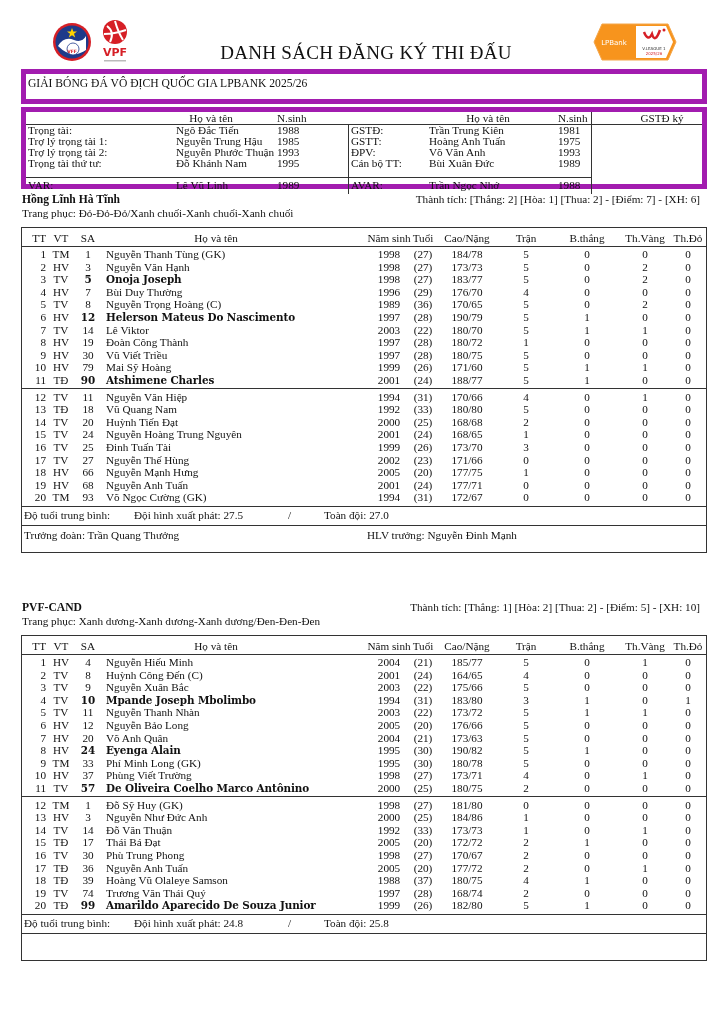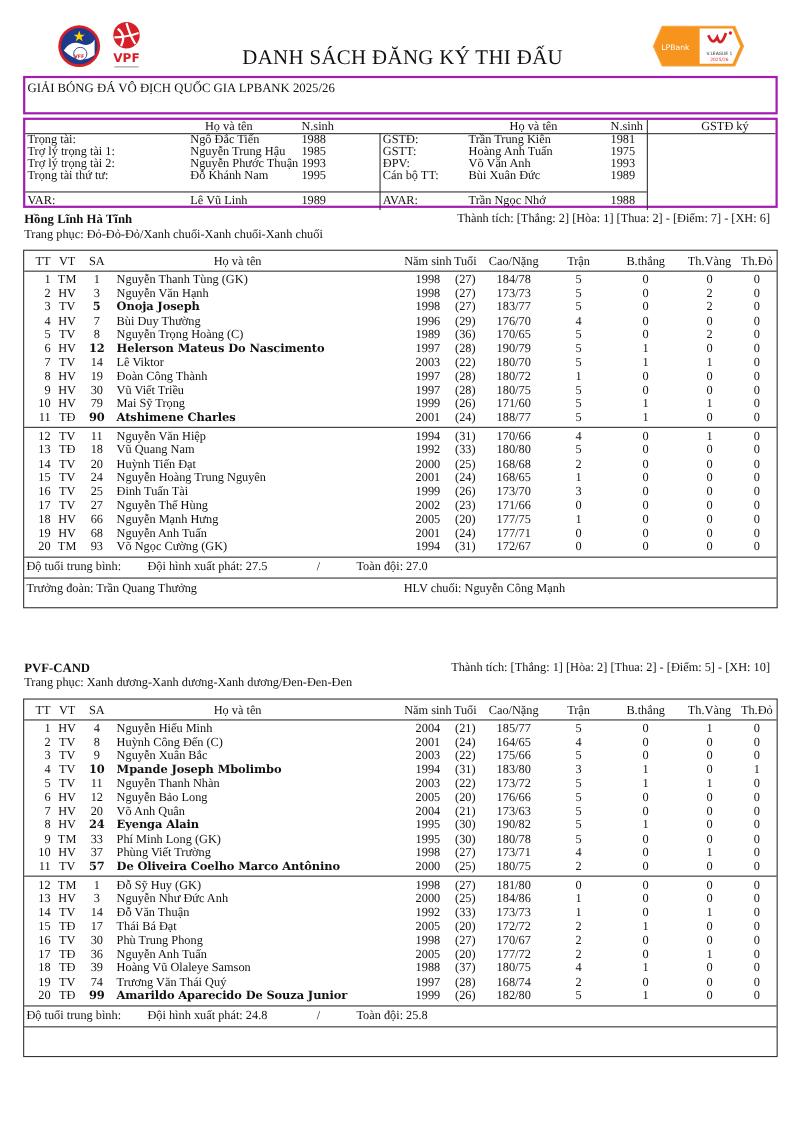--- a/index.html
+++ b/index.html
@@ -9,21 +9,21 @@
     position: relative; overflow: hidden; font-size: 11.2px;
   }
   .header { position: absolute; left: 0; top: 0; width: 724px; height: 68px; }
   .logo-vff { position: absolute; left: 52px; top: 22px; width: 40px; height: 40px; }
   .logo-vpf { position: absolute; left: 98px; top: 18px; width: 34px; height: 48px; }
   .logo-lp { position: absolute; left: 592px; top: 22px; width: 86px; height: 40px; }
   .title {
     position: absolute; left: 0; width: 724px; top: 42px; text-align: center;
     font-size: 19px; letter-spacing: 0.3px; padding-left: 8px;
   }
-  .box { position: absolute; left: 21px; width: 686px; border: 2px solid #a21caf; }
+  .box { position: absolute; left: 21px; width: 686px; border: 5px solid #a21caf; }
   .match-box { top: 69px; height: 35px; padding: 2px 2px; line-height: 15px; font-size: 11.6px; }
   .off-box { top: 107px; height: 82px; }
   .off-grid { position: absolute; left: 0; top: 0; width: 100%; height: 100%; }
   .cell { position: absolute; white-space: nowrap; line-height: 11px; }
   .hline { position: absolute; height: 1px; background: #333; }
   .vline { position: absolute; width: 1px; background: #333; }
   .team-name { position: absolute; left: 22px; font-weight: bold; font-size: 11.6px; }
   .team-record { position: absolute; right: 24px; font-size: 11.2px; }
   .team-kit { position: absolute; left: 22px; font-size: 11.2px; }
   .roster { position: absolute; left: 21px; width: 686px; border: 1px solid #333; }
@@ -257,21 +257,21 @@
       <span class="c-ch">180/75</span>
       <span class="c-tran">5</span>
       <span class="c-goal">0</span>
       <span class="c-yel">0</span>
       <span class="c-red">0</span>
     </div>
     <div class="row" style="top:133.39999999999998px">
       <span class="c-tt">10</span>
       <span class="c-vt">HV</span>
       <span class="c-sa">79</span>
-      <span class="c-name">Mai Sỹ Trọng</span>
+      <span class="c-name">Mai Sỹ Hoàng</span>
       <span class="c-year">1999</span>
       <span class="c-age">(26)</span>
       <span class="c-ch">171/60</span>
       <span class="c-tran">5</span>
       <span class="c-goal">1</span>
       <span class="c-yel">1</span>
       <span class="c-red">0</span>
     </div>
     <div class="row" style="top:146px">
       <span class="c-tt">11</span>
@@ -407,21 +407,21 @@
     <div class="hline" style="left:0;width:100%;top:278px;"></div>
     <div class="footer-line" style="top:278px">
       <span style="left:2px">Độ tuổi trung bình:</span>
       <span style="left:112px">Đội hình xuất phát: 27.5</span>
       <span style="left:266px">/</span>
       <span style="left:302px">Toàn đội: 27.0</span>
     </div>
     <div class="hline" style="left:0;width:100%;top:297px;"></div>
     <div class="footer-line" style="top:298px">
       <span style="left:2px">Trưởng đoàn: Trần Quang Thưởng</span>
-      <span style="left:345px">HLV chuối: Nguyễn Công Mạnh</span>
+      <span style="left:345px">HLV trưởng: Nguyễn Đinh Mạnh</span>
     </div>
   </div>
 
 <div class="team-name" style="top:601px;">PVF-CAND</div>
 <div class="team-record" style="top:601px;">Thành tích: [Thắng: 1] [Hòa: 2] [Thua: 2] - [Điểm: 5] - [XH: 10]</div>
 <div class="team-kit" style="top:615px;">Trang phục: Xanh dương-Xanh dương-Xanh dương/Đen-Đen-Đen</div>
 <div class="roster" id="roster-1" style="top: 635px; height: 326px;">
     <div class="row" style="top:4px">
       <span class="c-tt">TT</span>
       <span class="c-vt">VT</span>

